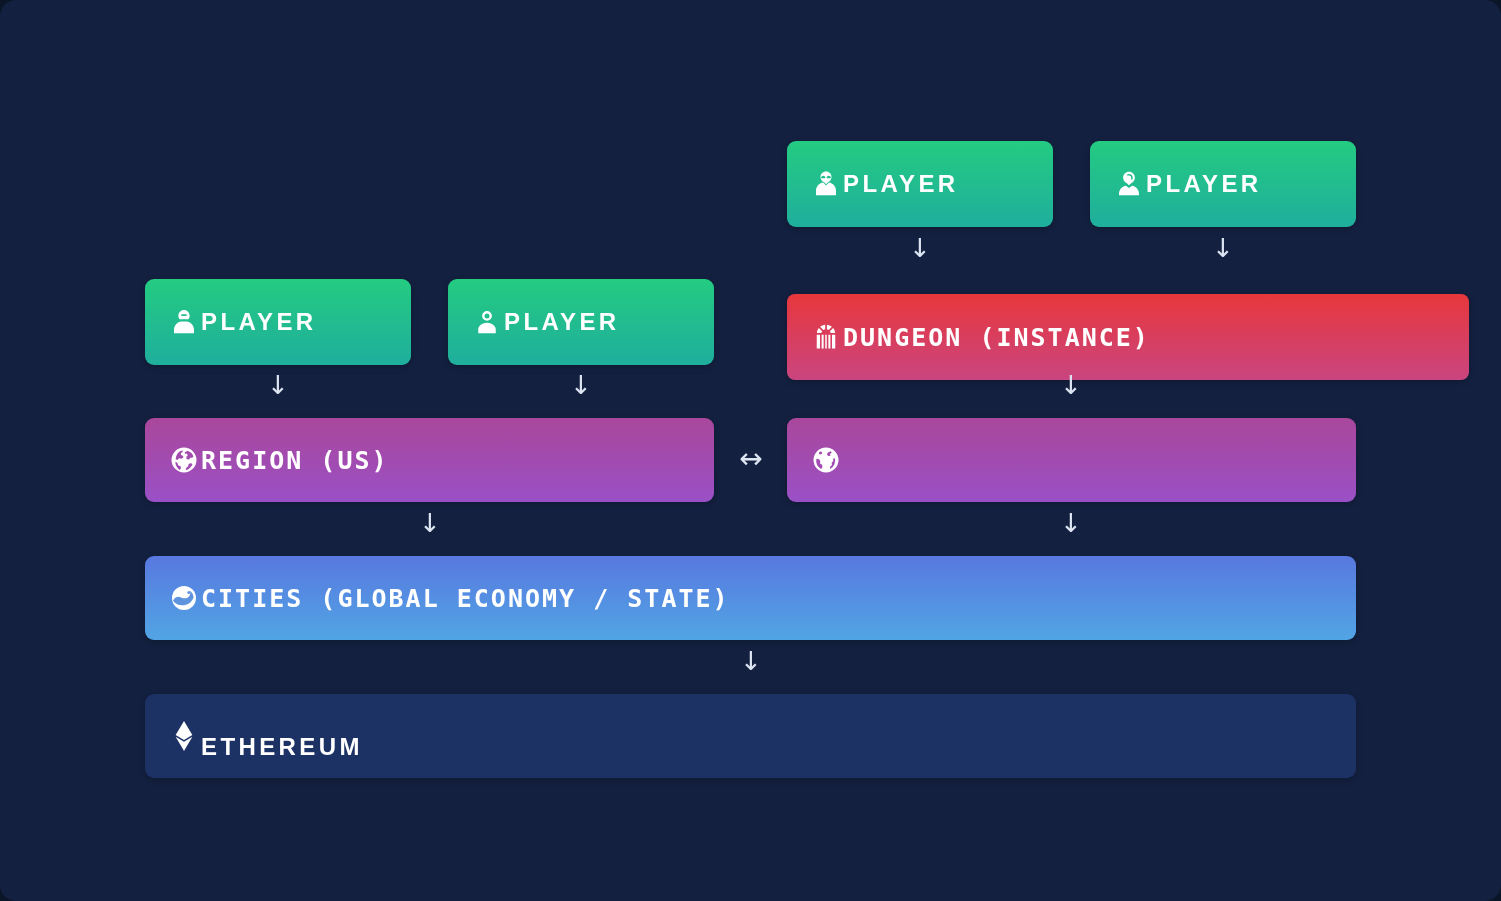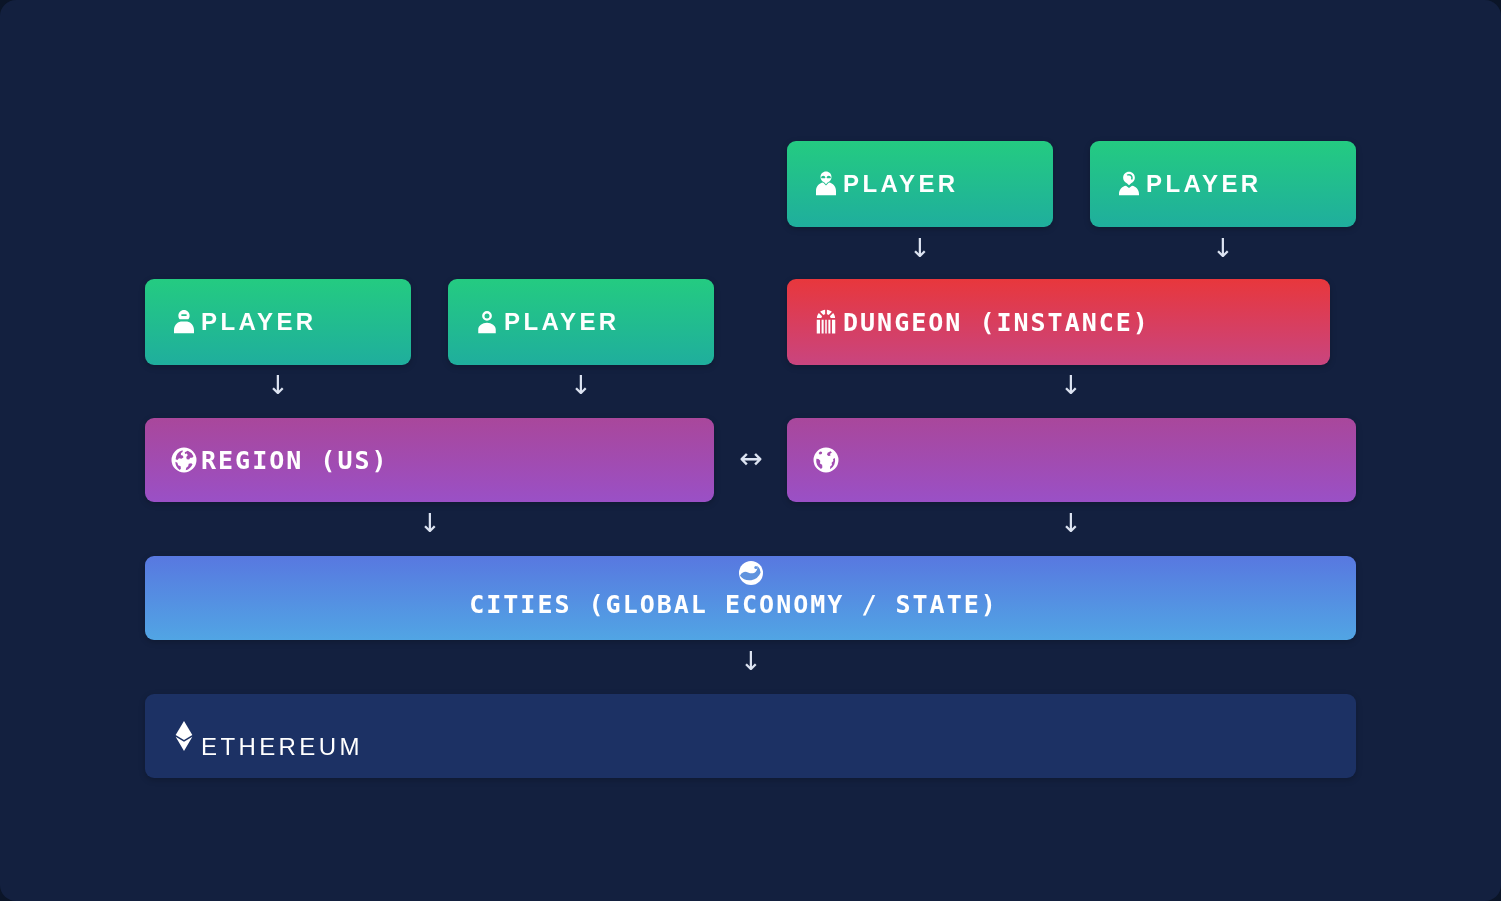--- a/index.html
+++ b/index.html
@@ -74,32 +74,31 @@
   
   .n-region {
     background: linear-gradient(180deg, #a9479b 0%, #9a50c6 100%);
     box-shadow: 0 2px 6px rgba(0,0,0,.22);
   }
 
   
   .n-cities {
     background: linear-gradient(180deg, #5878e0 0%, #51a5e4 100%);
     box-shadow: 0 2px 6px rgba(0,0,0,.22);
-    flex-direction: column;
   }
 
   
   .n-eth {
     background: #1c3164;
     box-shadow: 0 2px 6px rgba(0,0,0,.22);
   }
   .n-eth .label {
     font-family: "Liberation Sans", sans-serif;
     font-size: 24px;
-    font-weight: 400;
+    font-weight: 700;
     letter-spacing: 3.4px;
     margin-top: 21px;
   }
 
   
   .arrow {
     position: absolute;
     color: #dde4f2;
     font-size: 26px;
     line-height: 1;
@@ -108,21 +107,21 @@
     user-select: none;
   }
   .arrow-down { width: 28px; }
   .arrow-lr   { width: 44px; font-size: 28px; }
 
   
   #player-top-1   { left: 787px;  top: 141px; width: 266px; height: 86px; }
   #player-top-2   { left: 1090px; top: 141px; width: 266px; height: 86px; }
   #player-left-1  { left: 145px;  top: 279px; width: 266px; height: 86px; }
   #player-left-2  { left: 448px;  top: 279px; width: 266px; height: 86px; }
-  #dungeon-node   { left: 787px;  top: 279px; width: 543px; height: 86px; }
+  #dungeon-node   { left: 787px;  top: 294px; width: 682px; height: 86px; border-radius: 8px; }
   #region-us      { left: 145px;  top: 418px; width: 569px; height: 84px; }
   #region-eu      { left: 787px;  top: 418px; width: 569px; height: 84px; }
   #cities-node    { left: 145px;  top: 556px; width: 1211px; height: 84px; }
   #ethereum-node  { left: 145px;  top: 694px; width: 1211px; height: 84px; }
 
   #arrow-p1-dungeon { left: 906px;  top: 235px; }
   #arrow-p2-dungeon { left: 1209px; top: 235px; }
   #arrow-pl1-us     { left: 264px;  top: 372px; }
   #arrow-pl2-us     { left: 567px;  top: 372px; }
   #arrow-dg-eu      { left: 1057px; top: 372px; }

